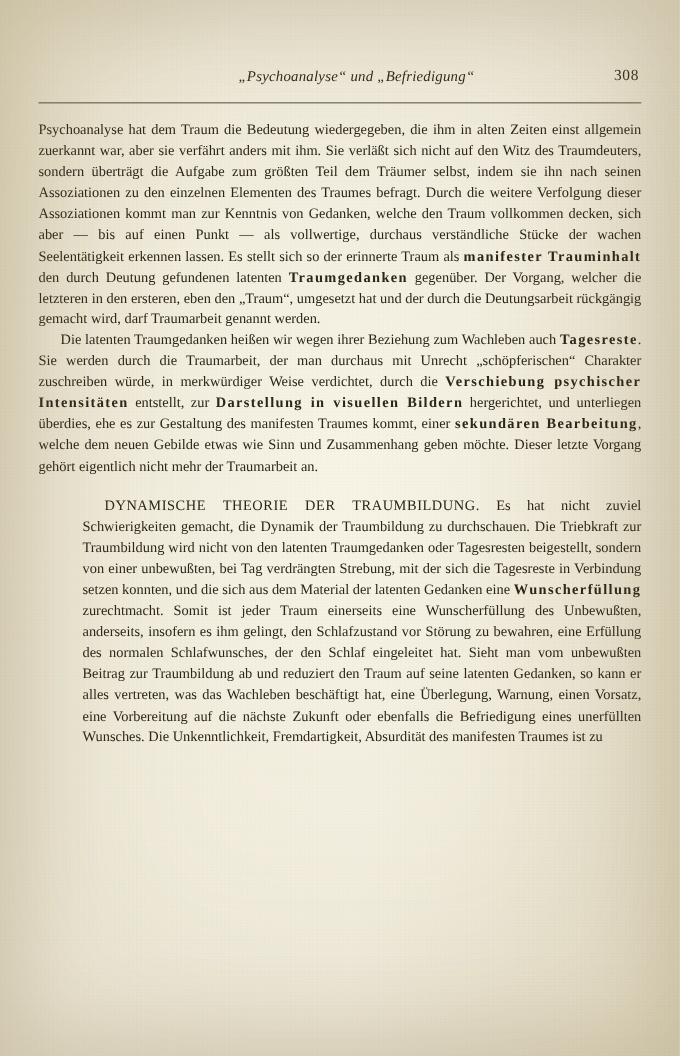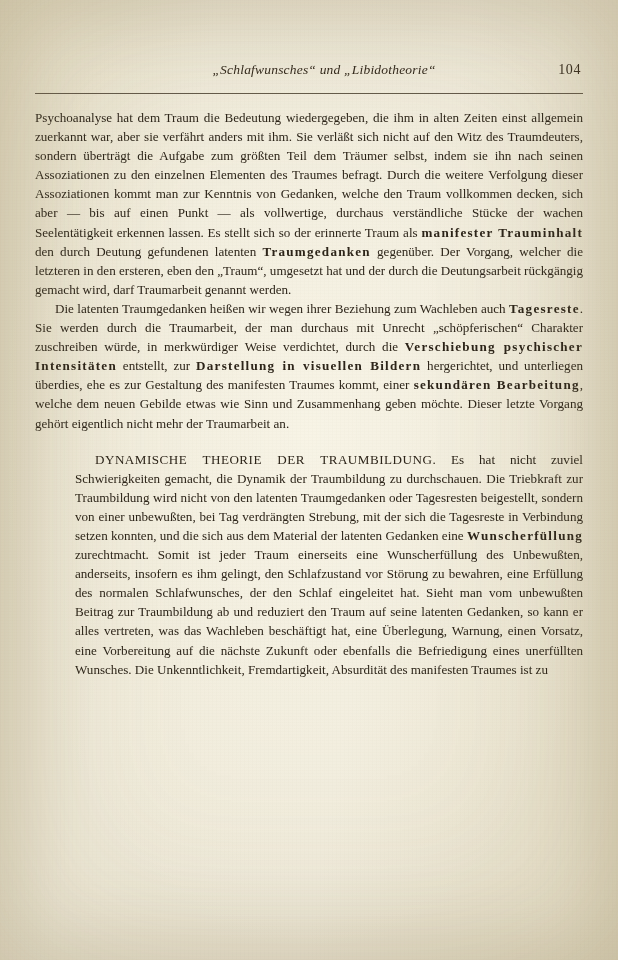--- a/index.html
+++ b/index.html
@@ -101,22 +101,22 @@
     letter-spacing: 0.5px;
   }
 </style>
 </head>
 <body>
 
 <div class="page">
   <div class="content">
 
     <div class="runhead">
-      <div class="runhead-title">„Schlafwunsches“ und „Libidotheorie“</div>
-      <div class="page-number">104</div>
+      <div class="runhead-title">„Psychoanalyse“ und „Befriedigung“</div>
+      <div class="page-number">308</div>
     </div>
     <div class="rule"></div>
 
     <div class="body">
 
       <p><span>Psychoanalyse hat dem Traum die Bedeutung wiedergegeben, die ihm in alten Zeiten einst allgemein zuerkannt war, aber sie verfährt anders mit ihm. Sie verläßt sich nicht auf den Witz des Traumdeuters, sondern überträgt die Aufgabe zum größten Teil dem Träumer selbst, indem sie ihn nach seinen Assoziationen zu den einzelnen Elementen des Traumes befragt. Durch die weitere Verfolgung dieser Assoziationen kommt man zur Kenntnis von Gedanken, welche den Traum vollkommen decken, sich aber — bis auf einen Punkt — als vollwertige, durchaus verständliche Stücke der wachen Seelentätigkeit erkennen lassen. Es stellt sich so der erinnerte Traum als </span><span class="sp">manifester Trauminhalt</span><span> den durch Deutung gefundenen latenten </span><span class="sp">Traumgedanken</span><span> gegenüber. Der Vorgang, welcher die letzteren in den ersteren, eben den „Traum“, umgesetzt hat und der durch die Deutungsarbeit rückgängig gemacht wird, darf Traumarbeit genannt werden.</span></p>
 
       <p class="indent"><span>Die latenten Traumgedanken heißen wir wegen ihrer Beziehung zum Wachleben auch </span><span class="sp">Tagesreste</span><span>. Sie werden durch die Traumarbeit, der man durchaus mit Unrecht „schöpferischen“ Charakter zuschreiben würde, in merkwürdiger Weise verdichtet, durch die </span><span class="sp">Verschiebung psychischer Intensitäten</span><span> entstellt, zur </span><span class="sp">Darstellung in visuellen Bildern</span><span> hergerichtet, und unterliegen überdies, ehe es zur Gestaltung des manifesten Traumes kommt, einer </span><span class="sp">sekundären Bearbeitung</span><span>, welche dem neuen Gebilde etwas wie Sinn und Zusammenhang geben möchte. Dieser letzte Vorgang gehört eigentlich nicht mehr der Traumarbeit an.</span></p>
 
       <p class="indent gap"><span class="heading-lead">DYNAMISCHE THEORIE DER TRAUMBILDUNG.</span><span> Es hat nicht zuviel Schwierigkeiten gemacht, die Dynamik der Traumbildung zu durchschauen. Die Triebkraft zur Traumbildung wird nicht von den latenten Traumgedanken oder Tagesresten beigestellt, sondern von einer unbewußten, bei Tag verdrängten Strebung, mit der sich die Tagesreste in Verbindung setzen konnten, und die sich aus dem Material der latenten Gedanken eine </span><span class="sp">Wunscherfüllung</span><span> zurechtmacht. Somit ist jeder Traum einerseits eine Wunscherfüllung des Unbewußten, anderseits, insofern es ihm gelingt, den Schlafzustand vor Störung zu bewahren, eine Erfüllung des normalen Schlafwunsches, der den Schlaf eingeleitet hat. Sieht man vom unbewußten Beitrag zur Traumbildung ab und reduziert den Traum auf seine latenten Gedanken, so kann er alles vertreten, was das Wachleben beschäftigt hat, eine Überlegung, Warnung, einen Vorsatz, eine Vorbereitung auf die nächste Zukunft oder ebenfalls die Befriedigung eines unerfüllten Wunsches. Die Unkenntlichkeit, Fremdartigkeit, Absurdität des manifesten Traumes ist zu</span></p>

